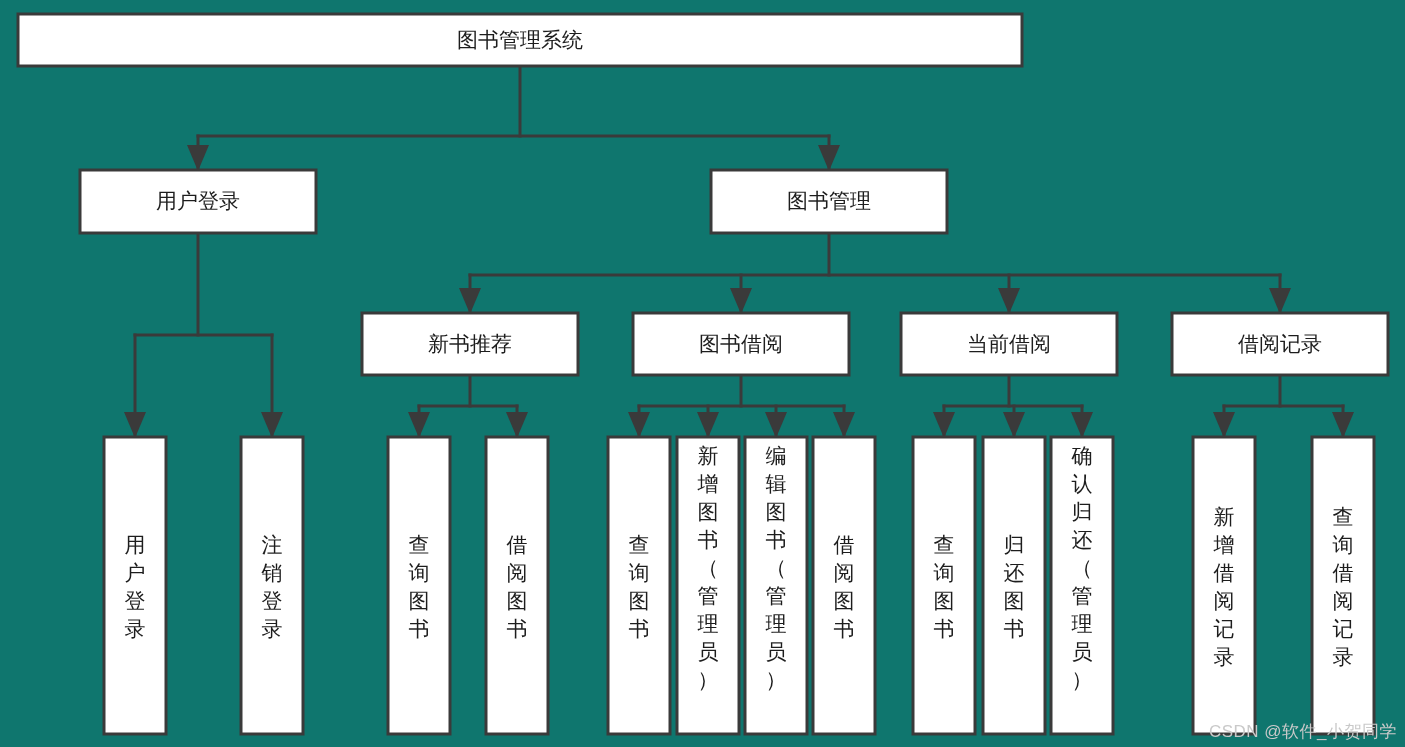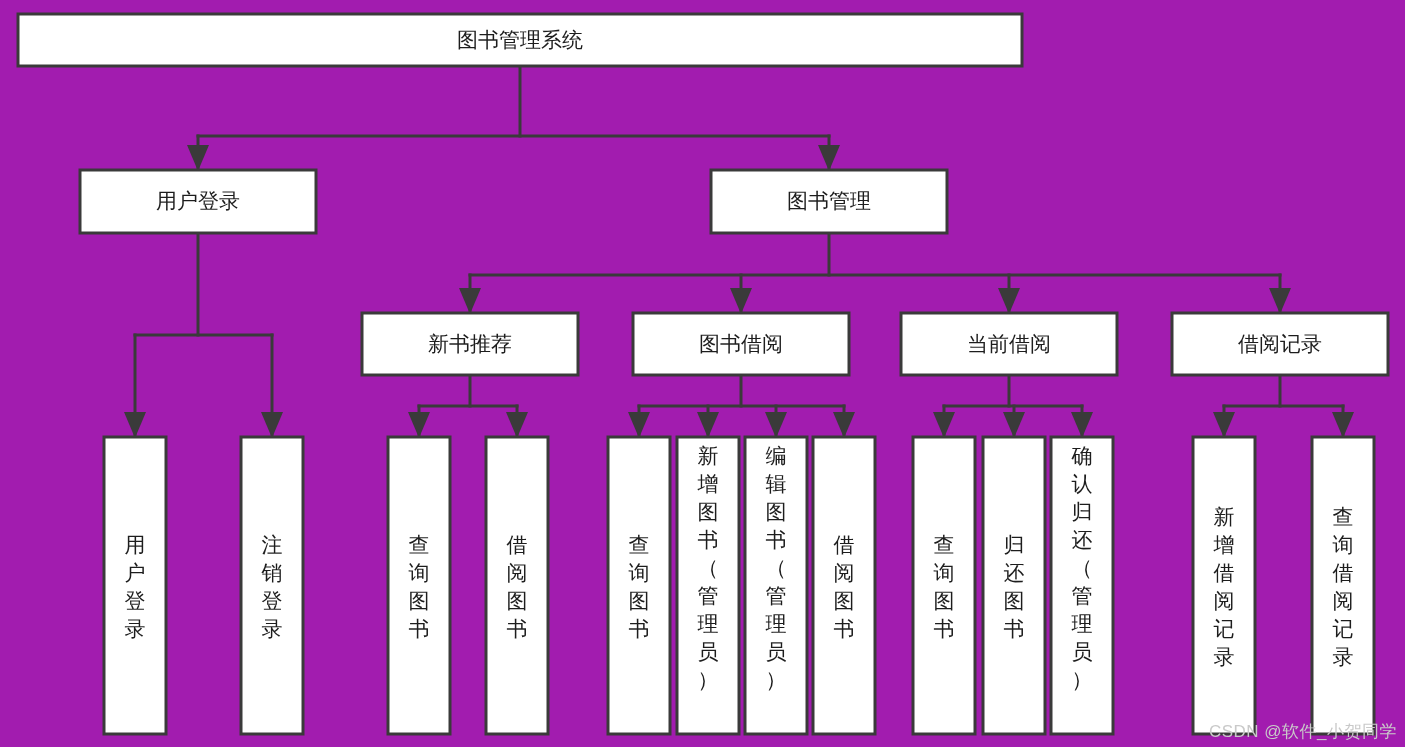--- a/index.html
+++ b/index.html
@@ -10,21 +10,21 @@
   body {
     width: 1405px;
     height: 747px;
     font-family: "Liberation Sans", "DejaVu Sans", sans-serif;
     overflow: hidden;
   }
   #diagram-root {
     position: relative;
     width: 1405px;
     height: 747px;
-    background: #a21caf;
+    background: #0f766e;
   }
   svg.canvas {
     position: absolute;
     left: 0;
     top: 0;
     width: 1405px;
     height: 747px;
   }
   .node-box {
     fill: #ffffff;

